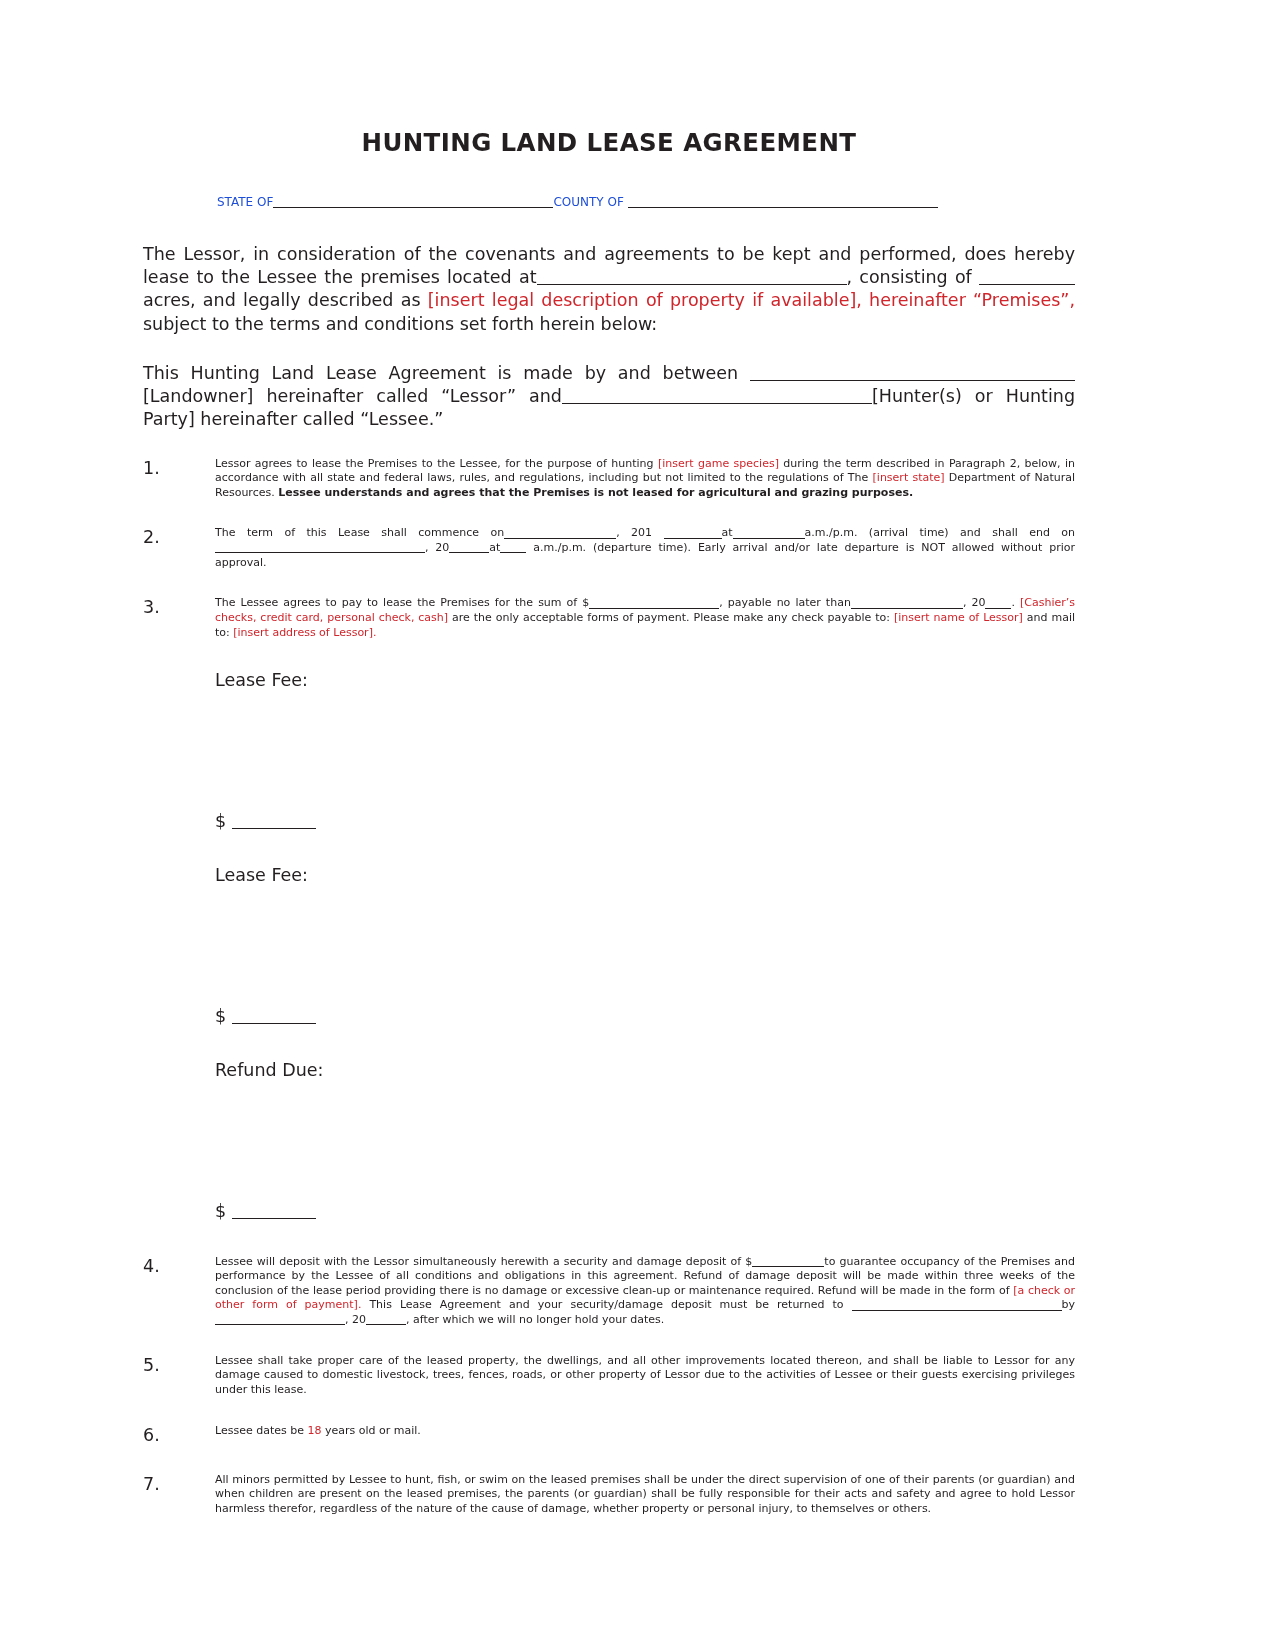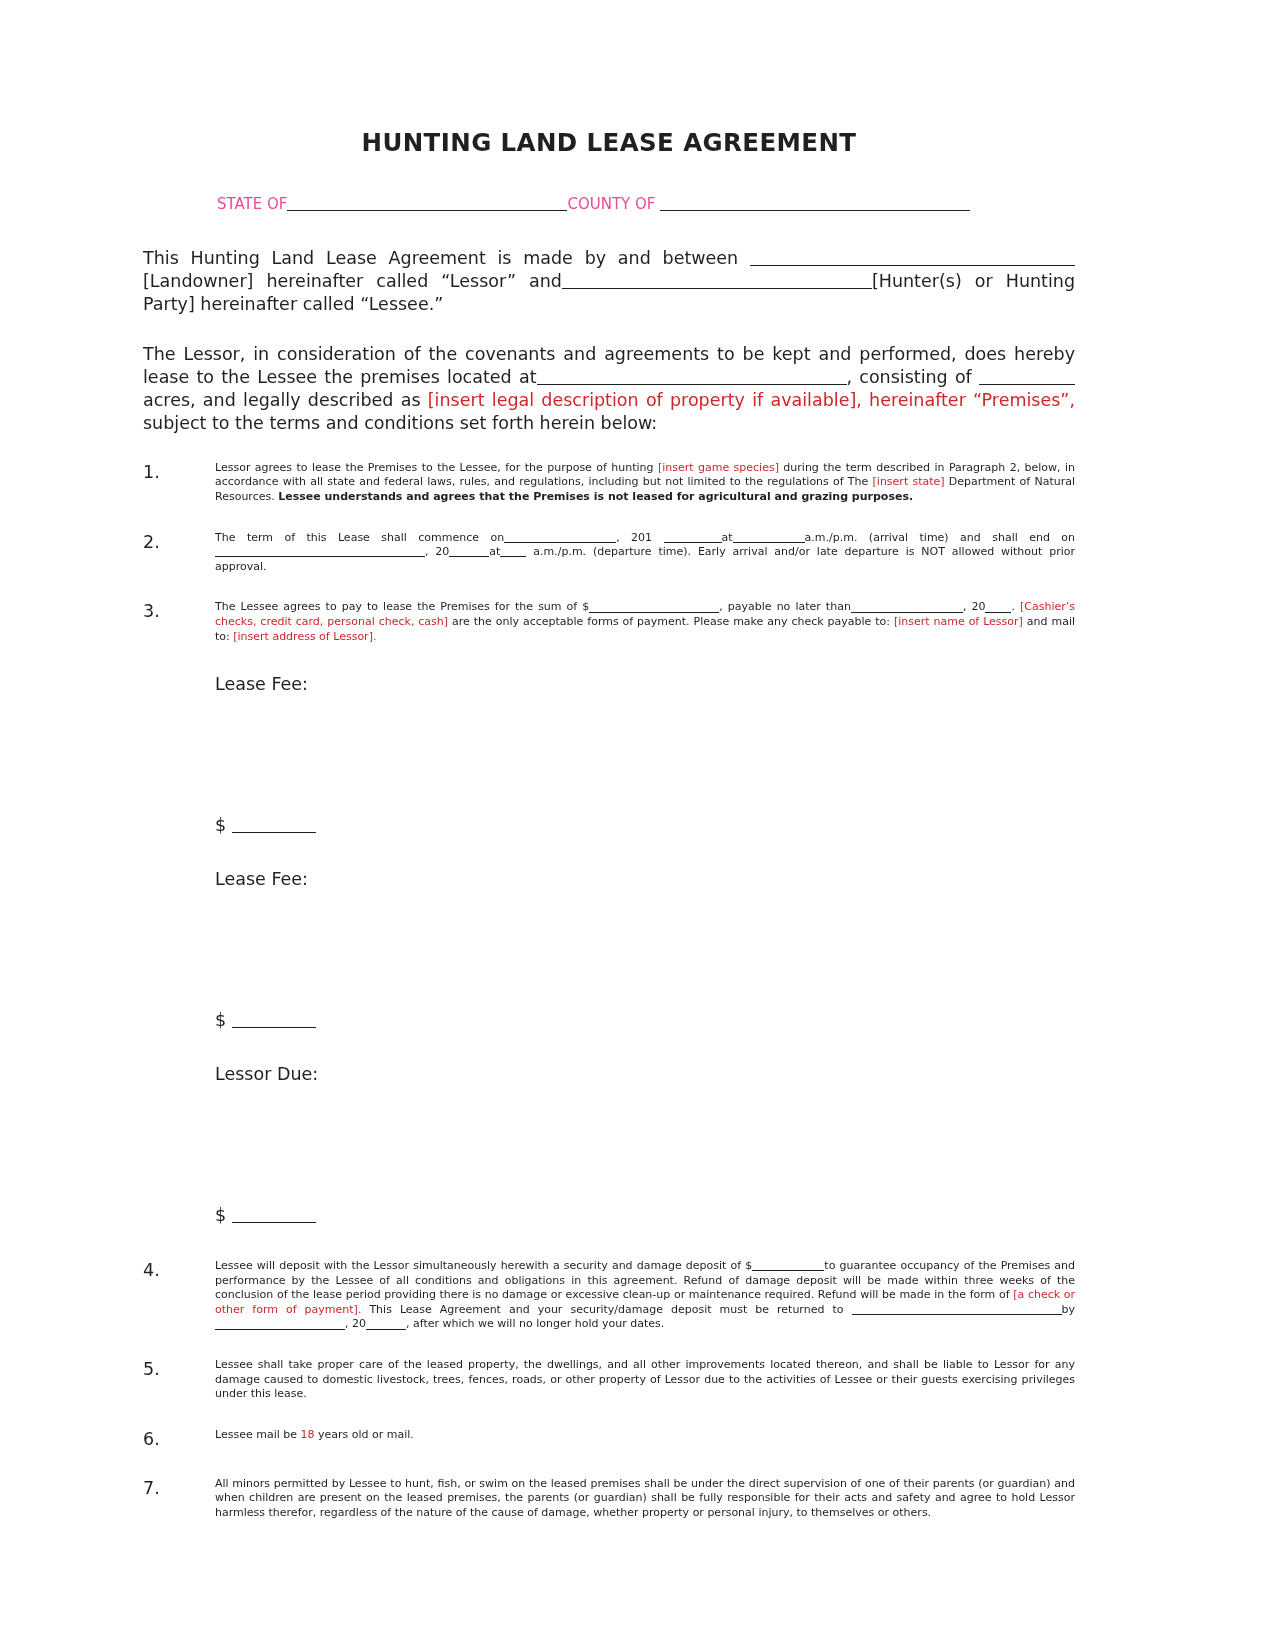--- a/index.html
+++ b/index.html
@@ -35,25 +35,25 @@
     text-align: center;
     font-size: 24.5px;
     font-weight: bold;
     letter-spacing: 0.4px;
     margin: 0 0 38px 0;
     color: #231f20;
   }
 
   
   .state-county {
-    font-size: 15px;
+    font-size: 12px;
     margin: 0 0 34px 0;
     padding-left: 74px;
     white-space: nowrap;
-    color: #ec4899;
+    color: #1d4ed8;
   }
 
   
   p.para {
     font-size: 17.5px;
     line-height: 1.32;
     text-align: justify;
     margin: 0 0 26px 0;
     color: #231f20;
   }
@@ -122,34 +122,34 @@
 <div class="page">
   <div class="content">
 
     <div class="doc-title">HUNTING LAND LEASE AGREEMENT</div>
 
     <div class="state-county">
       <span>STATE OF</span><span class="blank b-4xl"></span><span>COUNTY OF</span>&nbsp;<span class="blank b-5xl"></span>
     </div>
 
     <p class="para">
-      <span>This Hunting Land Lease Agreement is made by and between</span>
-      <span class="blank b-6xl"></span>
-      <span>[Landowner] hereinafter called “Lessor” and</span><span class="blank b-5xl"></span><span>[Hunter(s) or Hunting</span>
-      <span>Party] hereinafter called “Lessee.”</span>
-    </p>
-
-    <p class="para">
       <span>The Lessor, in consideration of the covenants and agreements to be kept and performed, does hereby lease to the Lessee the premises  located at</span><span class="blank b-5xl"></span><span>, consisting of</span>
       <span class="blank b-m"></span>
       <span>acres, and legally described as</span>
       <span class="red">[insert legal description of property if available], hereinafter “Premises”,</span>
       <span>subject to the terms and conditions set forth herein below:</span>
     </p>
 
+    <p class="para">
+      <span>This Hunting Land Lease Agreement is made by and between</span>
+      <span class="blank b-6xl"></span>
+      <span>[Landowner] hereinafter called “Lessor” and</span><span class="blank b-5xl"></span><span>[Hunter(s) or Hunting</span>
+      <span>Party] hereinafter called “Lessee.”</span>
+    </p>
+
     <div class="clause">
       <div class="clause-num">1.</div>
       <div class="clause-body">
         <span>Lessor agrees to lease the Premises to the Lessee, for the purpose of hunting </span><span class="red">[insert game species]</span><span> during the term described in Paragraph 2, below, in accordance with all state and federal laws, rules, and regulations, including but not limited to the regulations of The </span><span class="red">[insert state]</span><span> Department of Natural Resources. </span><span class="bold">Lessee understands and agrees that the Premises is not leased for agricultural and grazing purposes.</span>
       </div>
     </div>
 
     <div class="clause">
       <div class="clause-num">2.</div>
       <div class="clause-body">
@@ -167,41 +167,41 @@
     <div class="fee-block">
       <div class="fee-row">
         <div class="fee-label">Lease Fee:</div>
         <div class="fee-amt"><span>$</span><span class="blank"></span></div>
       </div>
       <div class="fee-row">
         <div class="fee-label">Lease Fee:</div>
         <div class="fee-amt"><span>$</span><span class="blank"></span></div>
       </div>
       <div class="fee-row">
-        <div class="fee-label">Lessor Due:</div>
+        <div class="fee-label">Refund Due:</div>
         <div class="fee-amt"><span>$</span><span class="blank"></span></div>
       </div>
     </div>
 
     <div class="clause">
       <div class="clause-num">4.</div>
       <div class="clause-body">
         <span>Lessee will deposit with the Lessor simultaneously herewith a security and damage deposit of $</span><span class="blank b-sm"></span><span>to guarantee occupancy of the Premises and performance by the Lessee of all conditions and obligations in this agreement. Refund of damage deposit will be made within three weeks of the conclusion of the lease period providing there is no damage or excessive clean-up or maintenance required. Refund will be made in the form of </span><span class="red">[a check or other form of payment].</span><span>  This Lease Agreement and your security/damage deposit must be returned to </span><span class="blank b-2xl"></span><span>by</span><span class="blank b-l"></span><span>, 20</span><span class="blank b-xs"></span><span>, after which we will no longer hold your dates.</span>
       </div>
     </div>
 
     <div class="clause">
       <div class="clause-num">5.</div>
       <div class="clause-body">Lessee shall take proper care of the leased property, the dwellings, and all other improvements located thereon, and shall be liable to Lessor for any damage caused to domestic livestock, trees, fences, roads, or other property of Lessor due to the activities of Lessee or their guests exercising privileges under this lease.</div>
     </div>
 
     <div class="clause">
       <div class="clause-num">6.</div>
       <div class="clause-body">
-        <span>Lessee mail be </span><span class="red">18</span><span> years old or mail.</span>
+        <span>Lessee dates be </span><span class="red">18</span><span> years old or mail.</span>
       </div>
     </div>
 
     <div class="clause">
       <div class="clause-num">7.</div>
       <div class="clause-body">All minors permitted by Lessee to hunt, fish, or swim on the leased premises shall be under the direct supervision of one of their parents (or guardian) and when children are present on the leased premises, the parents (or guardian) shall be fully responsible for their acts and safety and agree to hold Lessor harmless therefor, regardless of the nature of the cause of damage, whether property or personal injury, to themselves or others.</div>
     </div>
 
   </div>
 </div>

